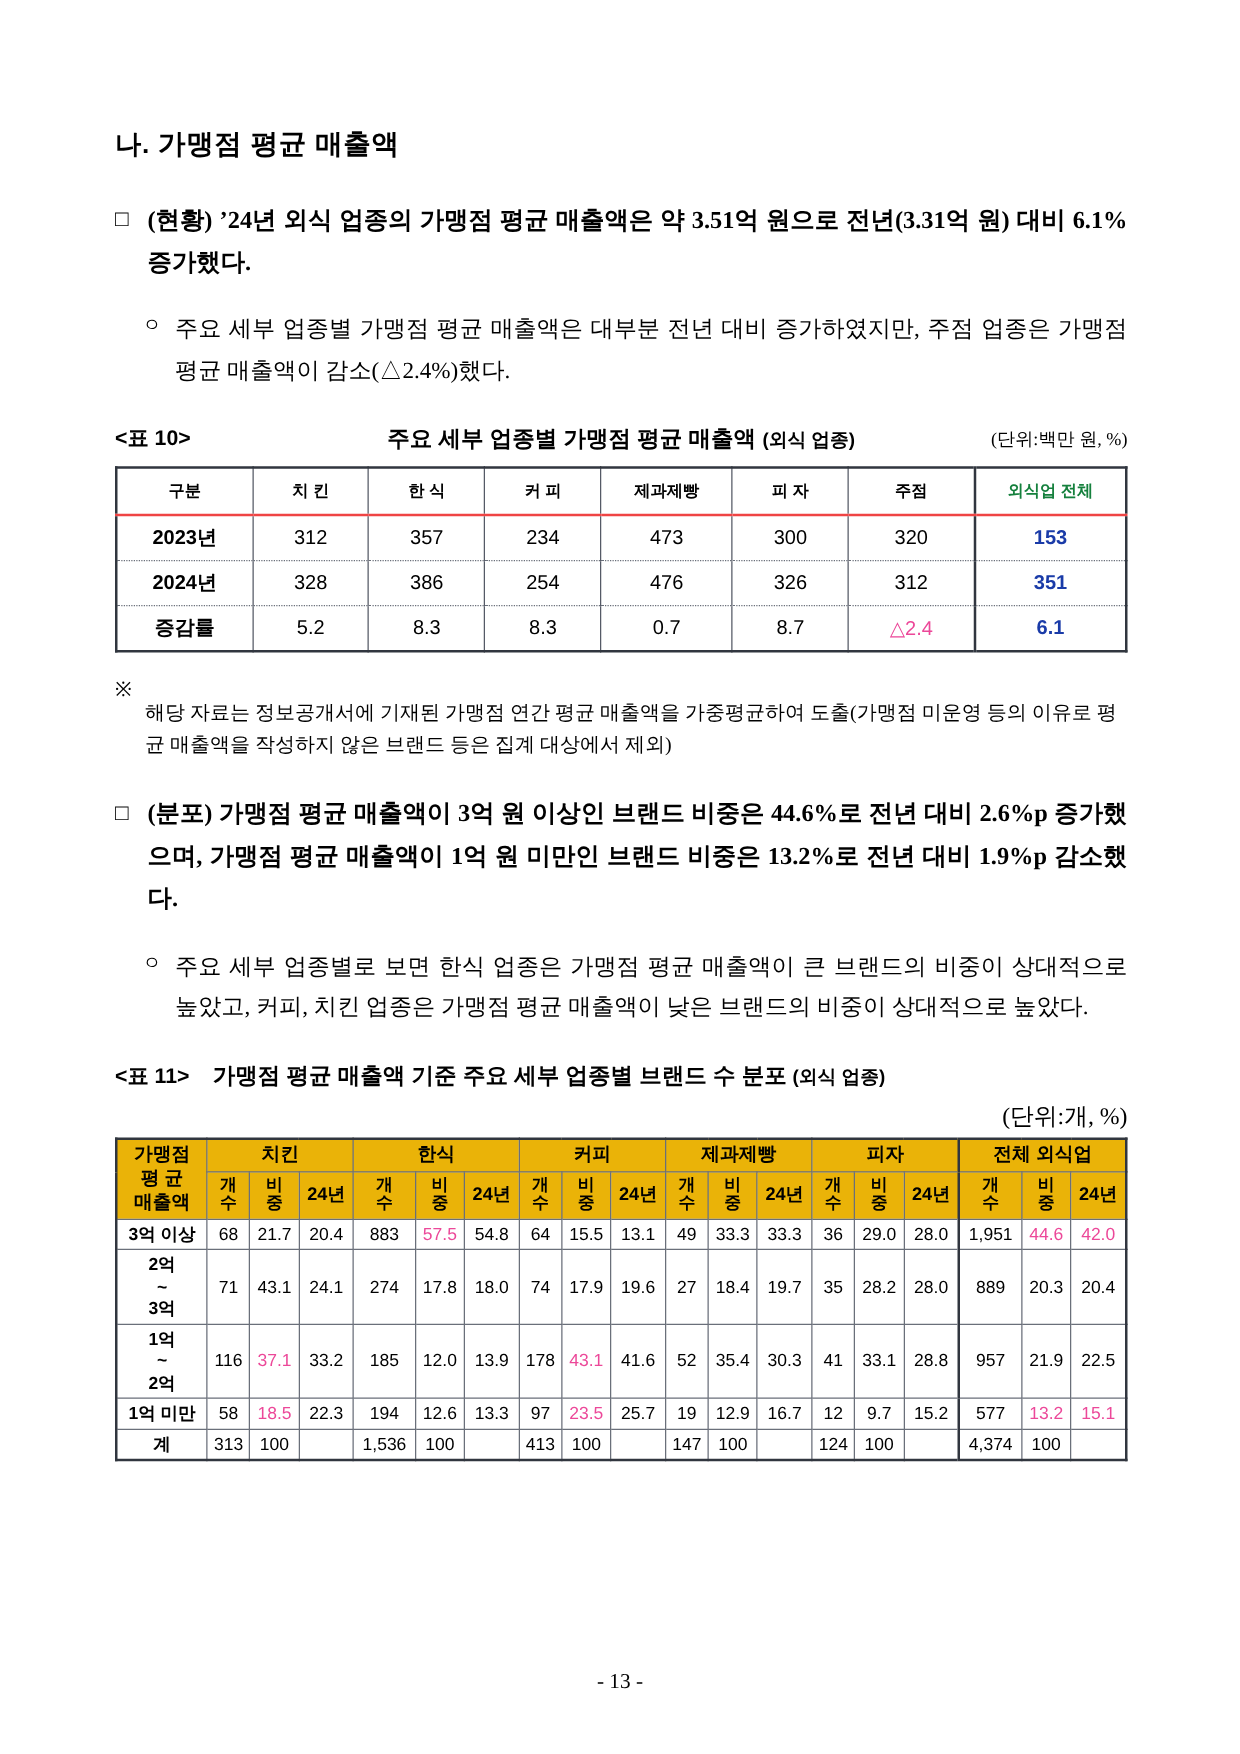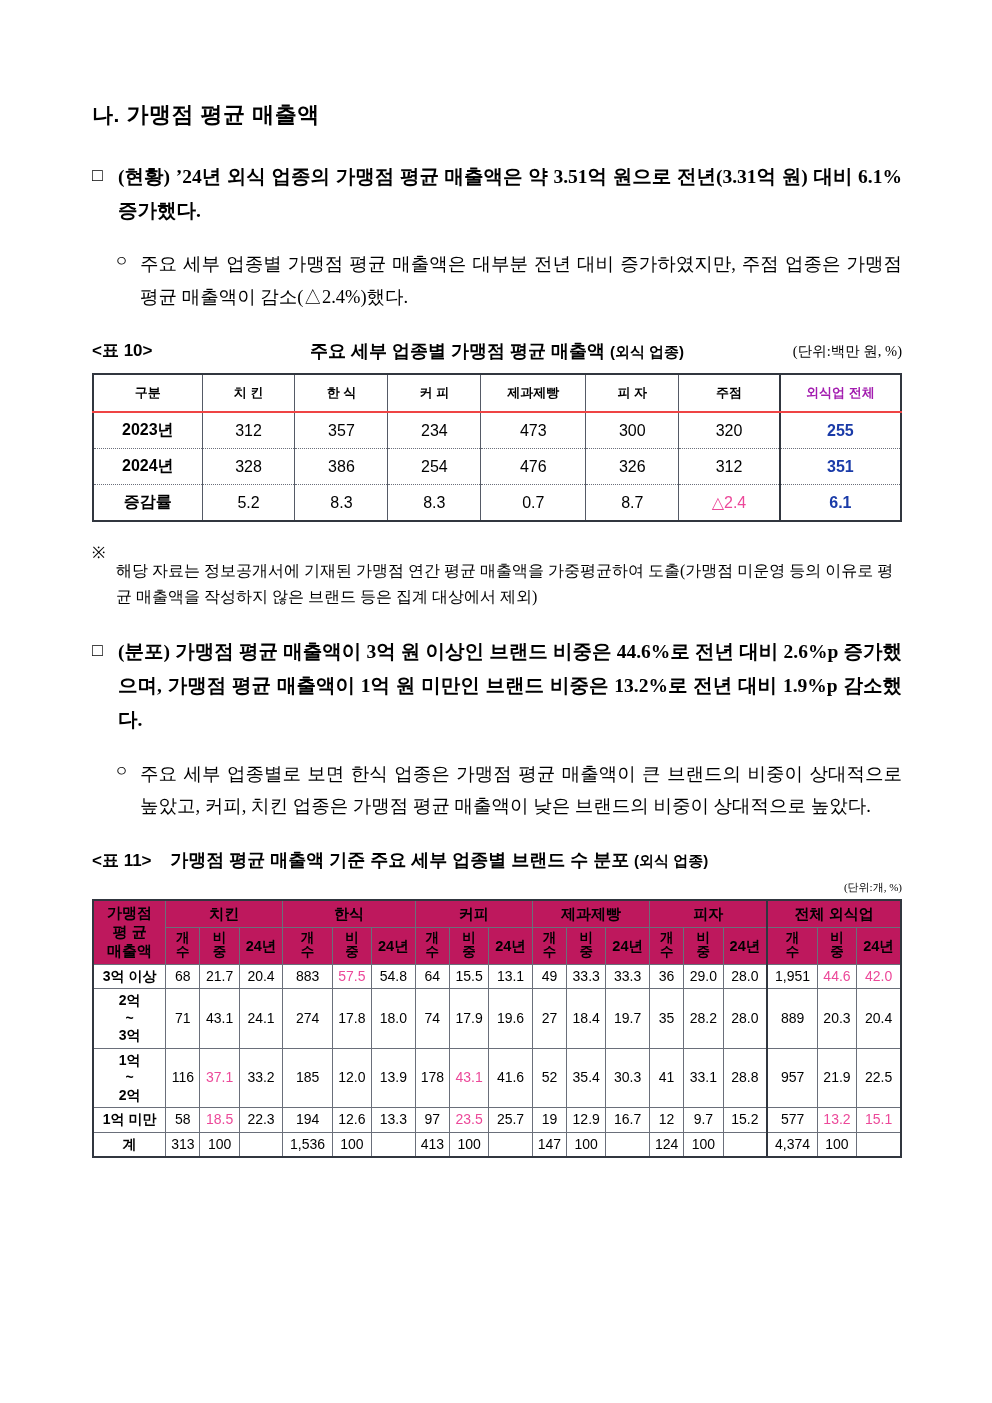--- a/index.html
+++ b/index.html
@@ -107,21 +107,21 @@
     margin: 26px 0 8px 0;
     font-family: "Liberation Sans", sans-serif;
     font-weight: bold;
     font-size: 17px;
   }
   .caption-left .tag { margin-right: 14px; }
   .caption-left .title { font-size: 18px; }
   .caption-left .title .suffix { font-size: 15px; }
   .unit-right {
     text-align: right;
-    font-size: 11px;
+    font-size: 19px;
     margin: 6px 0 4px 0;
   }
 
   
   table.t {
     border-collapse: collapse;
     width: 100%;
     font-family: "Liberation Sans", sans-serif;
     font-size: 15.5px;
   }
@@ -147,37 +147,37 @@
     border-bottom: 1px dotted #6a6f7a;
   }
   table.t10 tbody td.rowhdr {
     font-weight: bold;
   }
   table.t10 .lastcol {
     border-left: 2px solid #31363f;
     font-weight: bold;
     color: #1a3ba8;
   }
-  table.t10 thead .lastcol { color: #a21caf; }
+  table.t10 thead .lastcol { color: #15803d; }
   .blue { color: #ec4899; font-weight: bold; }
 
   
   table.t11 {
     border: 2px solid #31363f;
     font-size: 14px;
   }
   table.t11 th, table.t11 td {
     border: 1px solid #6a6f7a;
     padding: 3px 1px;
     line-height: 1.25;
   }
   table.t11 thead th {
     font-weight: bold;
     font-size: 14.5px;
-    background: #be185d;
+    background: #eab308;
   }
   table.t11 thead tr.grp th {
     border-bottom: 1px solid #6a6f7a;
     font-size: 15px;
   }
   table.t11 td.rowhdr {
     font-weight: bold;
     font-size: 14px;
   }
   table.t11 .sep-left { border-left: 1.5px solid #31363f; }
@@ -256,21 +256,21 @@
       </thead>
       <tbody>
         <tr>
           <td class="rowhdr">2023년</td>
           <td>312</td>
           <td>357</td>
           <td>234</td>
           <td>473</td>
           <td>300</td>
           <td>320</td>
-          <td class="lastcol">255</td>
+          <td class="lastcol">153</td>
         </tr>
         <tr>
           <td class="rowhdr">2024년</td>
           <td>328</td>
           <td>386</td>
           <td>254</td>
           <td>476</td>
           <td>326</td>
           <td>312</td>
           <td class="lastcol">351</td>
@@ -447,13 +447,14 @@
             <td></td>
             <td class="tot">4,374</td>
             <td>100</td>
             <td></td>
           </tr>
         </tbody>
     </table>
 
   </div>
 
+  <div class="page-number">- 13 -</div>
 </div>
 
 </body></html>

